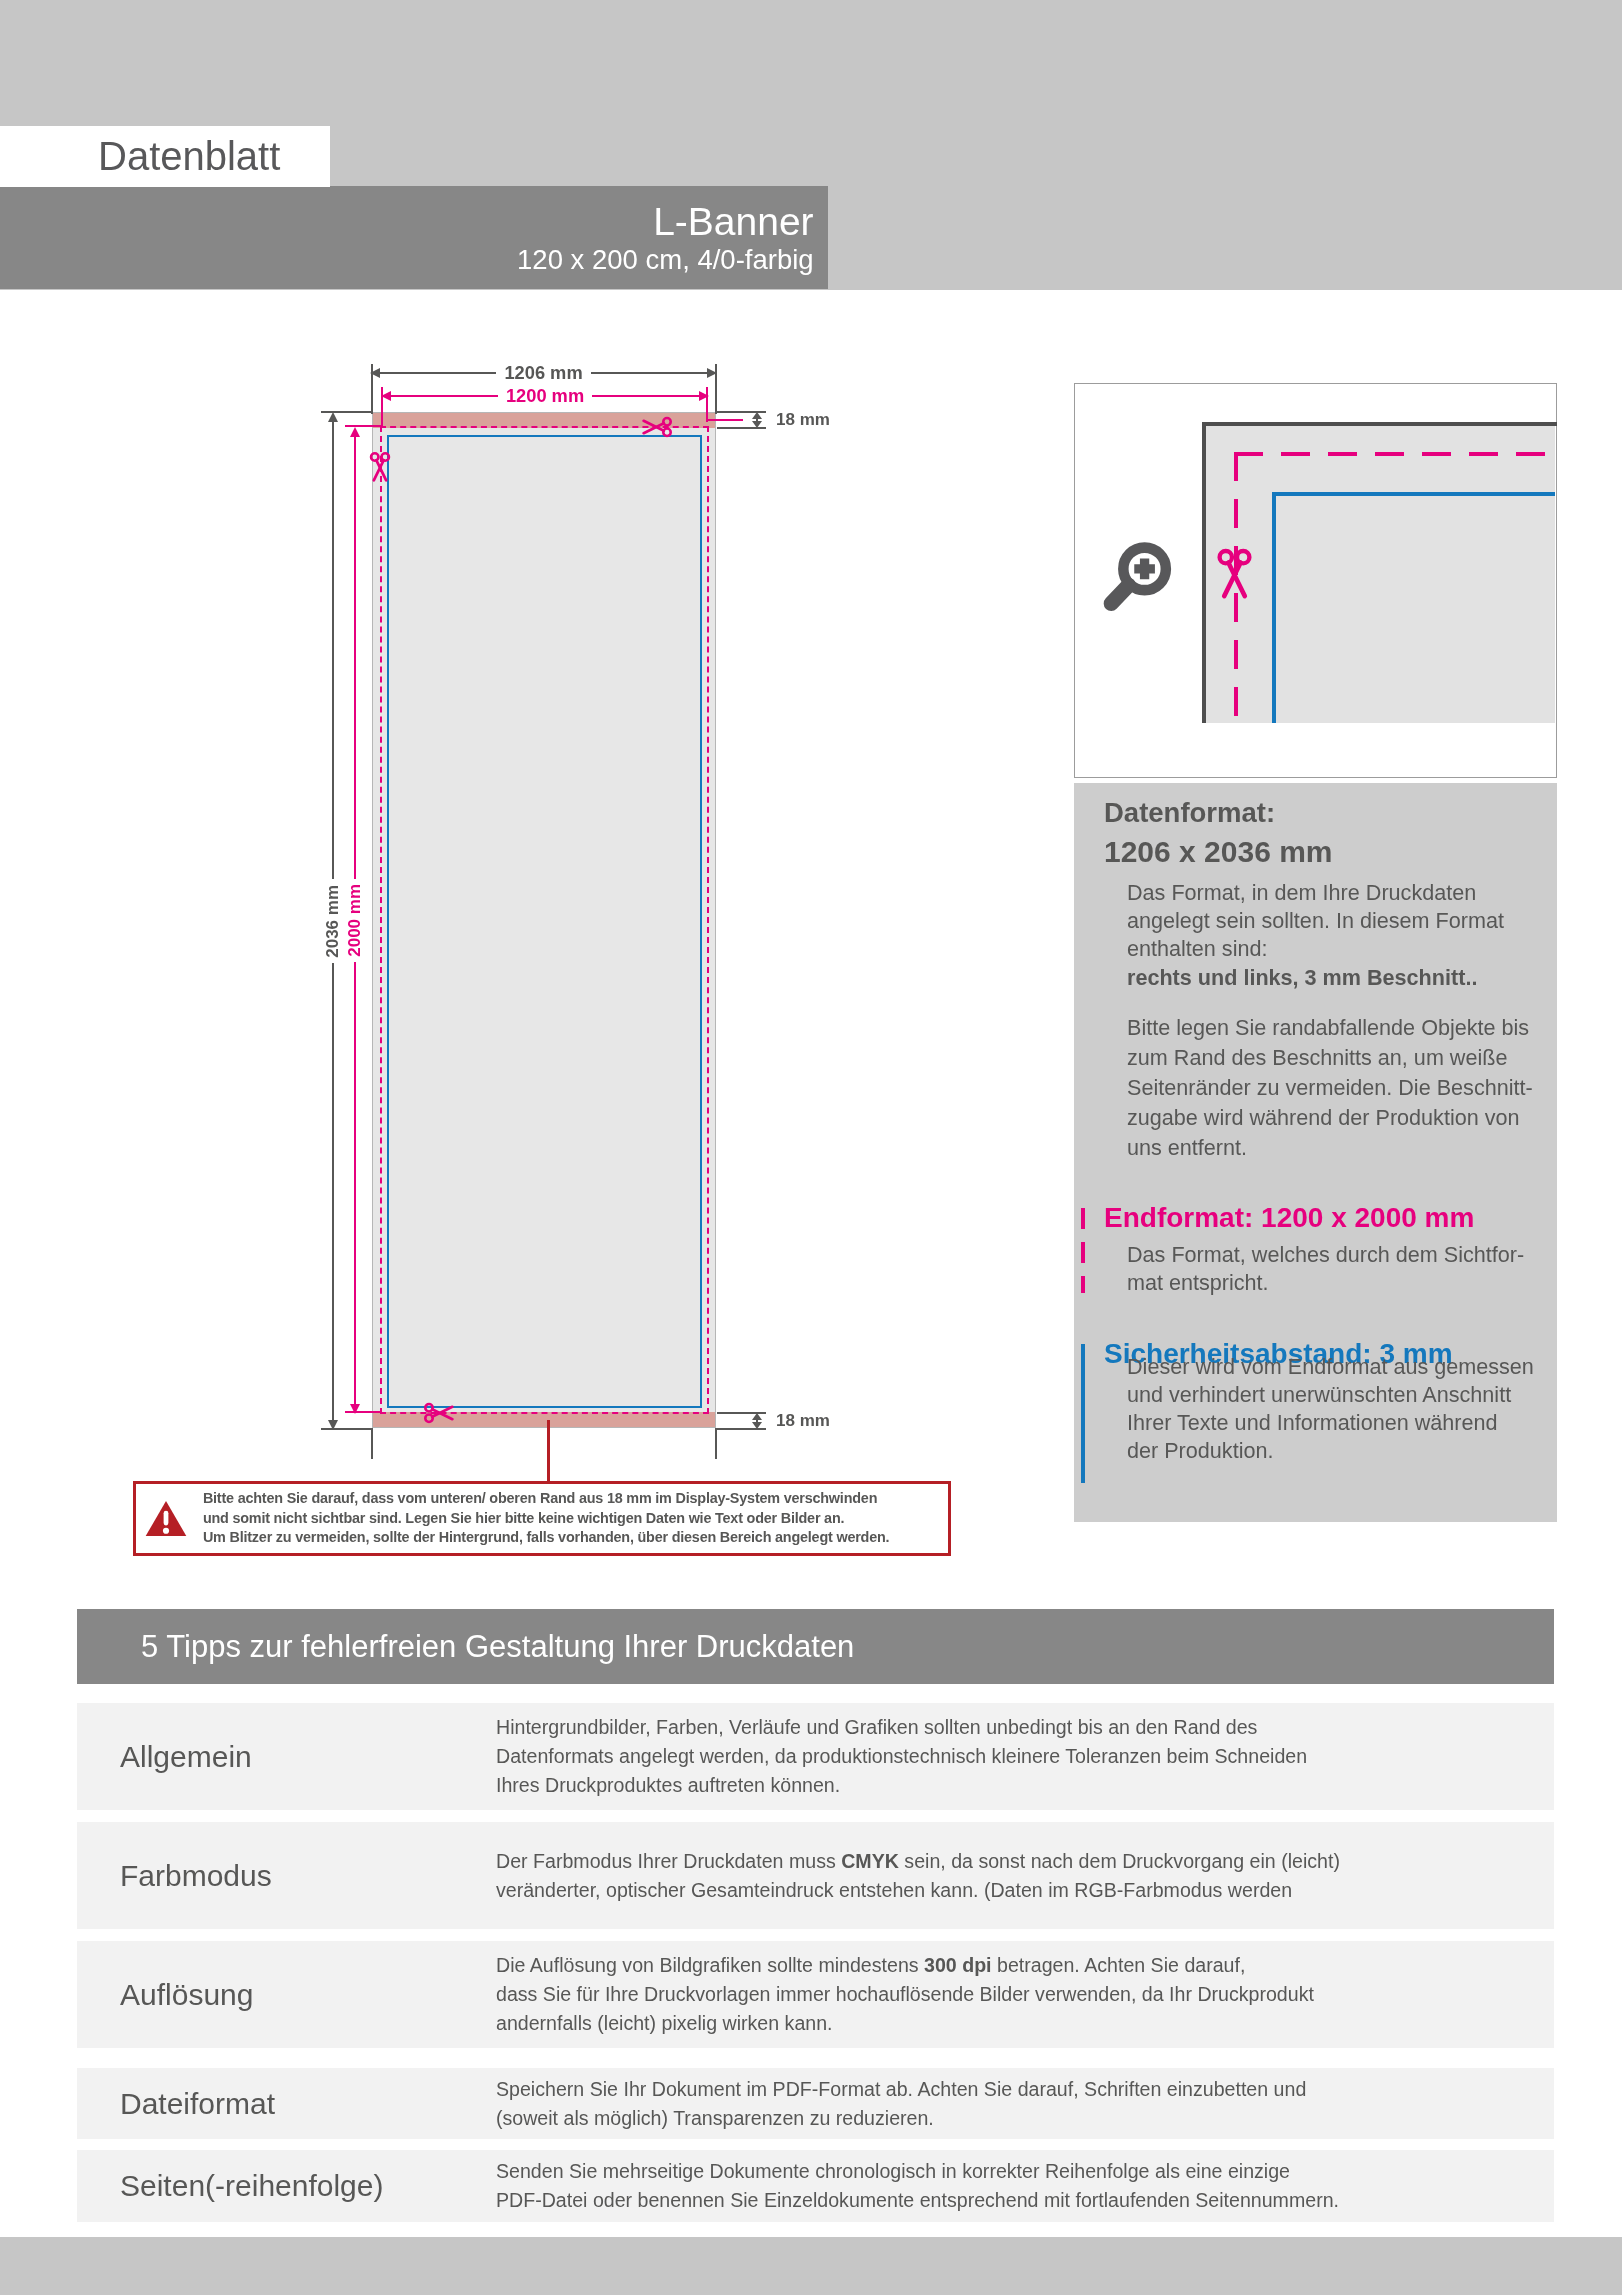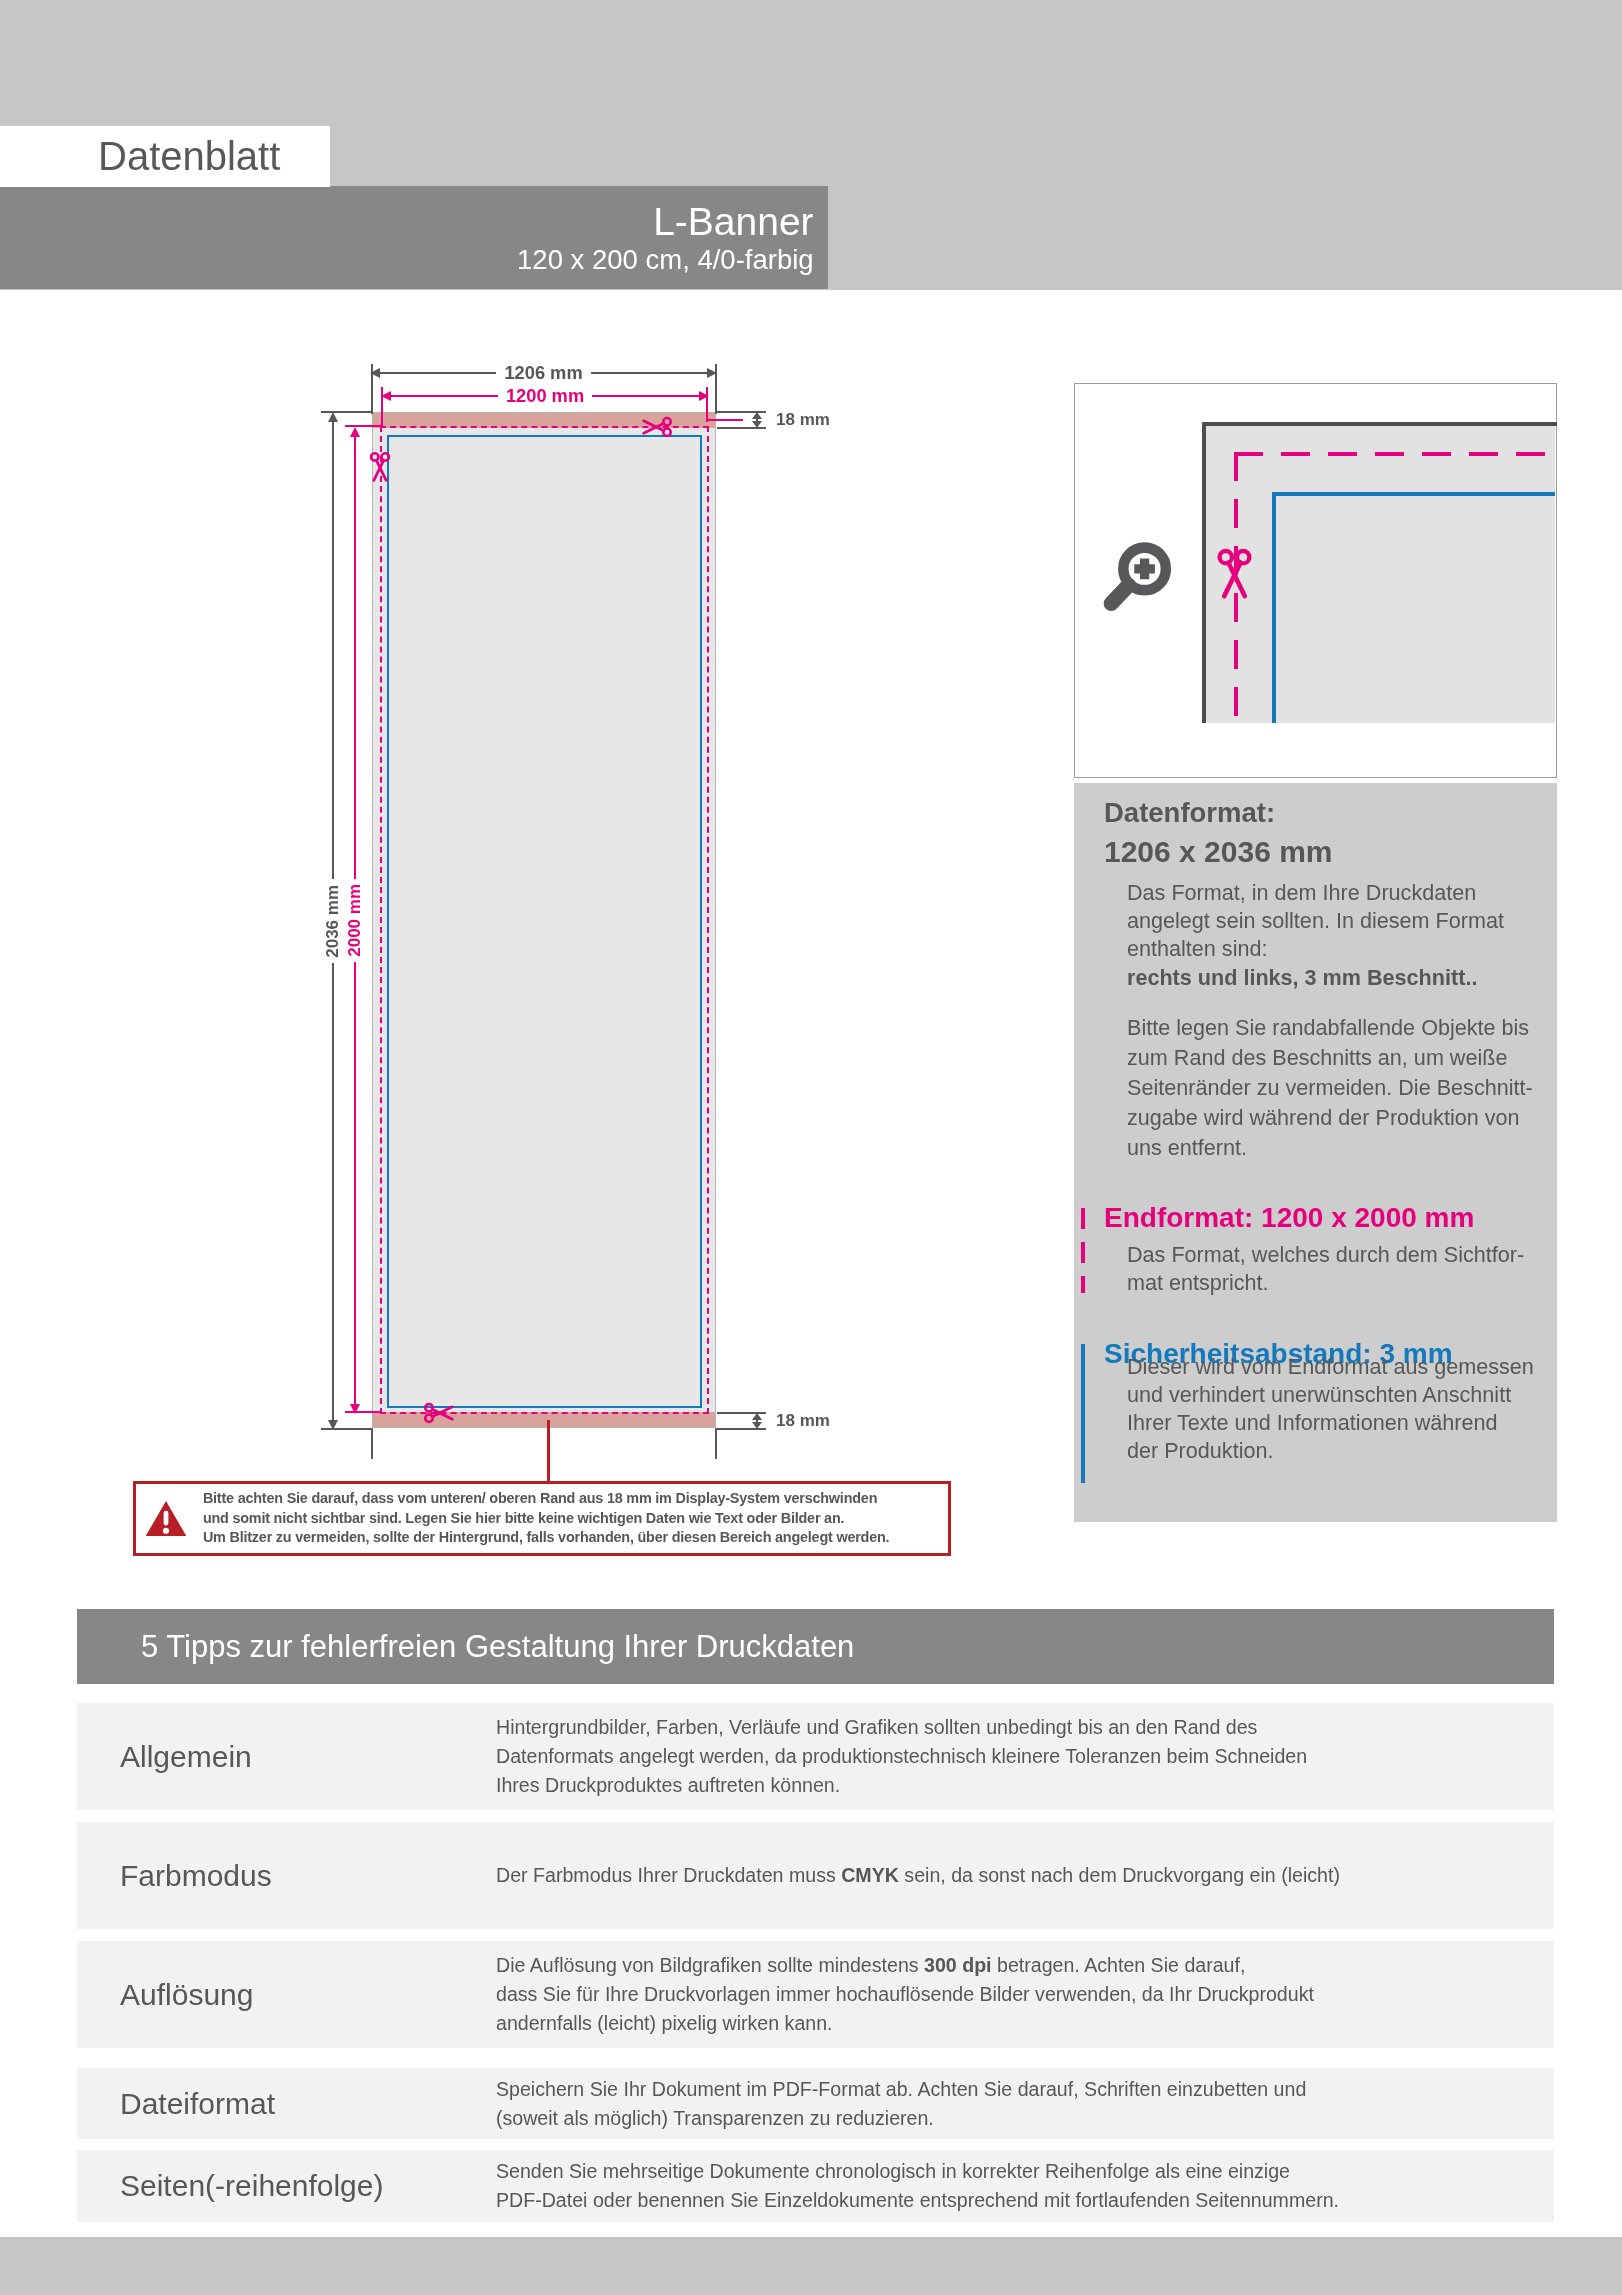--- a/index.html
+++ b/index.html
@@ -270,20 +270,21 @@
     <div class="rtext">
         <div><span>Hintergrundbilder, Farben, Verläufe und Grafiken sollten unbedingt bis an den Rand des</span></div>
         <div><span>Datenformats angelegt werden, da produktionstechnisch kleinere Toleranzen beim Schneiden</span></div>
         <div><span>Ihres Druckproduktes auftreten können.</span></div>
       </div>
   </div>
   <div class="abs tip-row" style="top:1822px;height:107px;">
     <div class="rlabel">Farbmodus</div>
     <div class="rtext">
         <div><span>Der Farbmodus Ihrer Druckdaten muss </span><b>CMYK</b><span> sein, da sonst nach dem Druckvorgang ein (leicht)</span></div>
+        <div><span>veränderter, optischer Gesamteindruck entstehen kann. (Daten im RGB-Farbmodus werden</span></div>
       </div>
   </div>
   <div class="abs tip-row" style="top:1941px;height:107px;">
     <div class="rlabel">Auflösung</div>
     <div class="rtext">
         <div><span>Die Auflösung von Bildgrafiken sollte mindestens </span><b>300 dpi</b><span> betragen. Achten Sie darauf,</span></div>
         <div><span>dass Sie für Ihre Druckvorlagen immer hochauflösende Bilder verwenden, da Ihr Druckprodukt</span></div>
         <div><span>andernfalls (leicht) pixelig wirken kann.</span></div>
       </div>
   </div>

